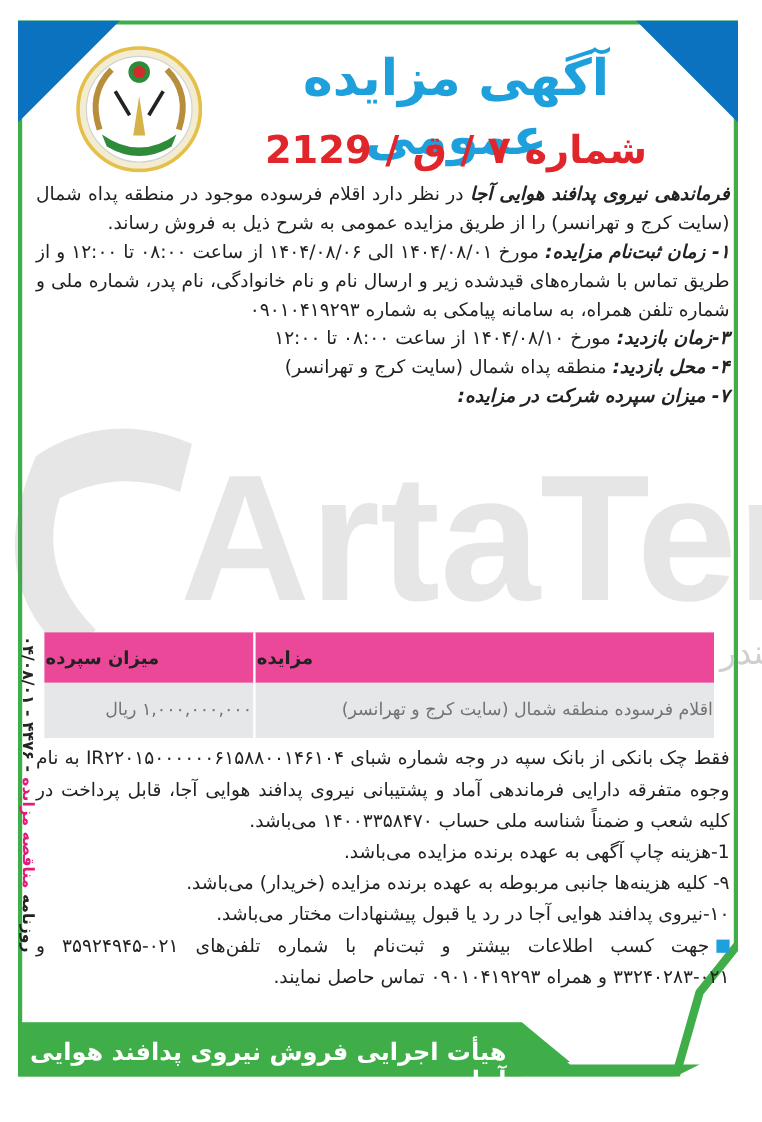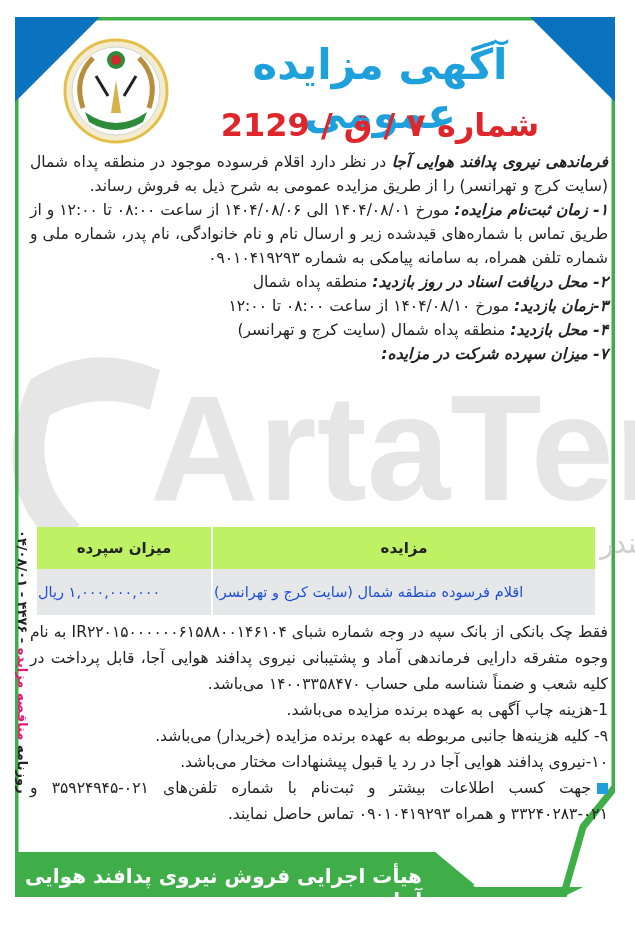--- a/index.html
+++ b/index.html
@@ -10,22 +10,22 @@
   .side-label { position:absolute; left:6px; top:530px; width:24px; height:300px; }
   .side-label .txt { position:absolute; left:12px; top:0; transform-origin:0 0; transform:rotate(90deg) translateY(-12px); white-space:nowrap; font-size:13px; font-weight:bold; color:#222; direction:rtl; }
   .side-label .txt .brand { color:#e6197a; }
   .logo { position:absolute; left:63px; top:38px; width:106px; height:106px; }
   .title { position:absolute; left:170px; top:40px; width:420px; text-align:center; color:#1ea0dc; font-size:42px; font-weight:bold; direction:rtl; letter-spacing:1px; }
   .number { position:absolute; left:200px; top:106px; width:360px; text-align:center; color:#e0262b; font-size:32px; font-weight:bold; direction:rtl; }
   .body { position:absolute; left:30px; top:150px; width:578px; direction:rtl; text-align:justify; color:#222; font-size:15.5px; line-height:24px; }
   .body p { margin:0; }
   .body b { font-weight:bold;font-style:italic; }
   .table { position:absolute; left:35px; top:527px; width:560px; direction:rtl; border-collapse:collapse; }
-  .table .th { background:#bef264; color:#222; font-weight:bold; font-size:15px; height:40px; text-align:center; }
-  .table .td { background:#e6e7e9; color:#1d4ed8; font-size:14.5px; height:44px; text-align:left; }
+  .table .th { background:#ec4899; color:#222; font-weight:bold; font-size:15px; height:40px; text-align:left; }
+  .table .td { background:#e6e7e9; color:#737373; font-size:14.5px; height:44px; text-align:right; }
   .table td { border-left:2px solid #fff; }
   .notes { position:absolute; left:30px; top:619px; width:578px; direction:rtl; color:#222; font-size:15.5px; line-height:26px; text-align:justify; }
   .notes p { margin:0; }
   .bullet { display:inline-block; width:11px; height:11px; background:#1ea0dc; margin-left:6px; vertical-align:middle; }
   .footer-text { position:absolute; left:22px; top:864px; width:400px; direction:rtl; color:#fff; font-weight:bold; font-size:20px; }
 </style>
 </head>
 <body>
 
 <div class="frame">
@@ -71,21 +71,20 @@
   <polygon points="53,42 58,75 48,75" fill="#d6b24a"></polygon>
   <path d="M22,74 q31,22 62,0 l-4,10 q-27,16 -54,0z" fill="#2e8b3a"></path>
 </svg>
 
 <div class="title">آگهی مزایده عمومی</div>
 <div class="number">شماره ۷ / ق / 2129</div>
 
 <div class="body">
   <p><b>فرماندهی نیروی پدافند هوایی آجا</b><span> در نظر دارد اقلام فرسوده موجود در منطقه پداه شمال (سایت کرج و تهرانسر) را از طریق مزایده عمومی به شرح ذیل به فروش رساند.</span></p>
   <p><b>۱- زمان ثبت‌نام مزایده:</b><span> مورخ ۱۴۰۴/۰۸/۰۱ الی ۱۴۰۴/۰۸/۰۶ از ساعت ۰۸:۰۰ تا ۱۲:۰۰ و از طریق تماس با شماره‌های قیدشده زیر و ارسال نام و نام خانوادگی، نام پدر، شماره ملی و شماره تلفن همراه، به سامانه پیامکی به شماره ۰۹۰۱۰۴۱۹۲۹۳</span></p>
-  <p><b>۲- محل دریافت اسناد در روز بازدید:</b><span> منطقه پداه شمال</span></p>
   <p><b>۳-زمان بازدید:</b><span> مورخ ۱۴۰۴/۰۸/۱۰ از ساعت ۰۸:۰۰ تا ۱۲:۰۰</span></p>
   <p><b>۴- محل بازدید:</b><span> منطقه پداه شمال (سایت کرج و تهرانسر)</span></p>
   <p><b>۷- میزان سپرده شرکت در مزایده:</b><span></span></p>
 </div>
 
 <table class="table">
   <tbody>
       <tr>
     <td class="th" style="width:380px">مزایده</td>
     <td class="th">میزان سپرده</td>

